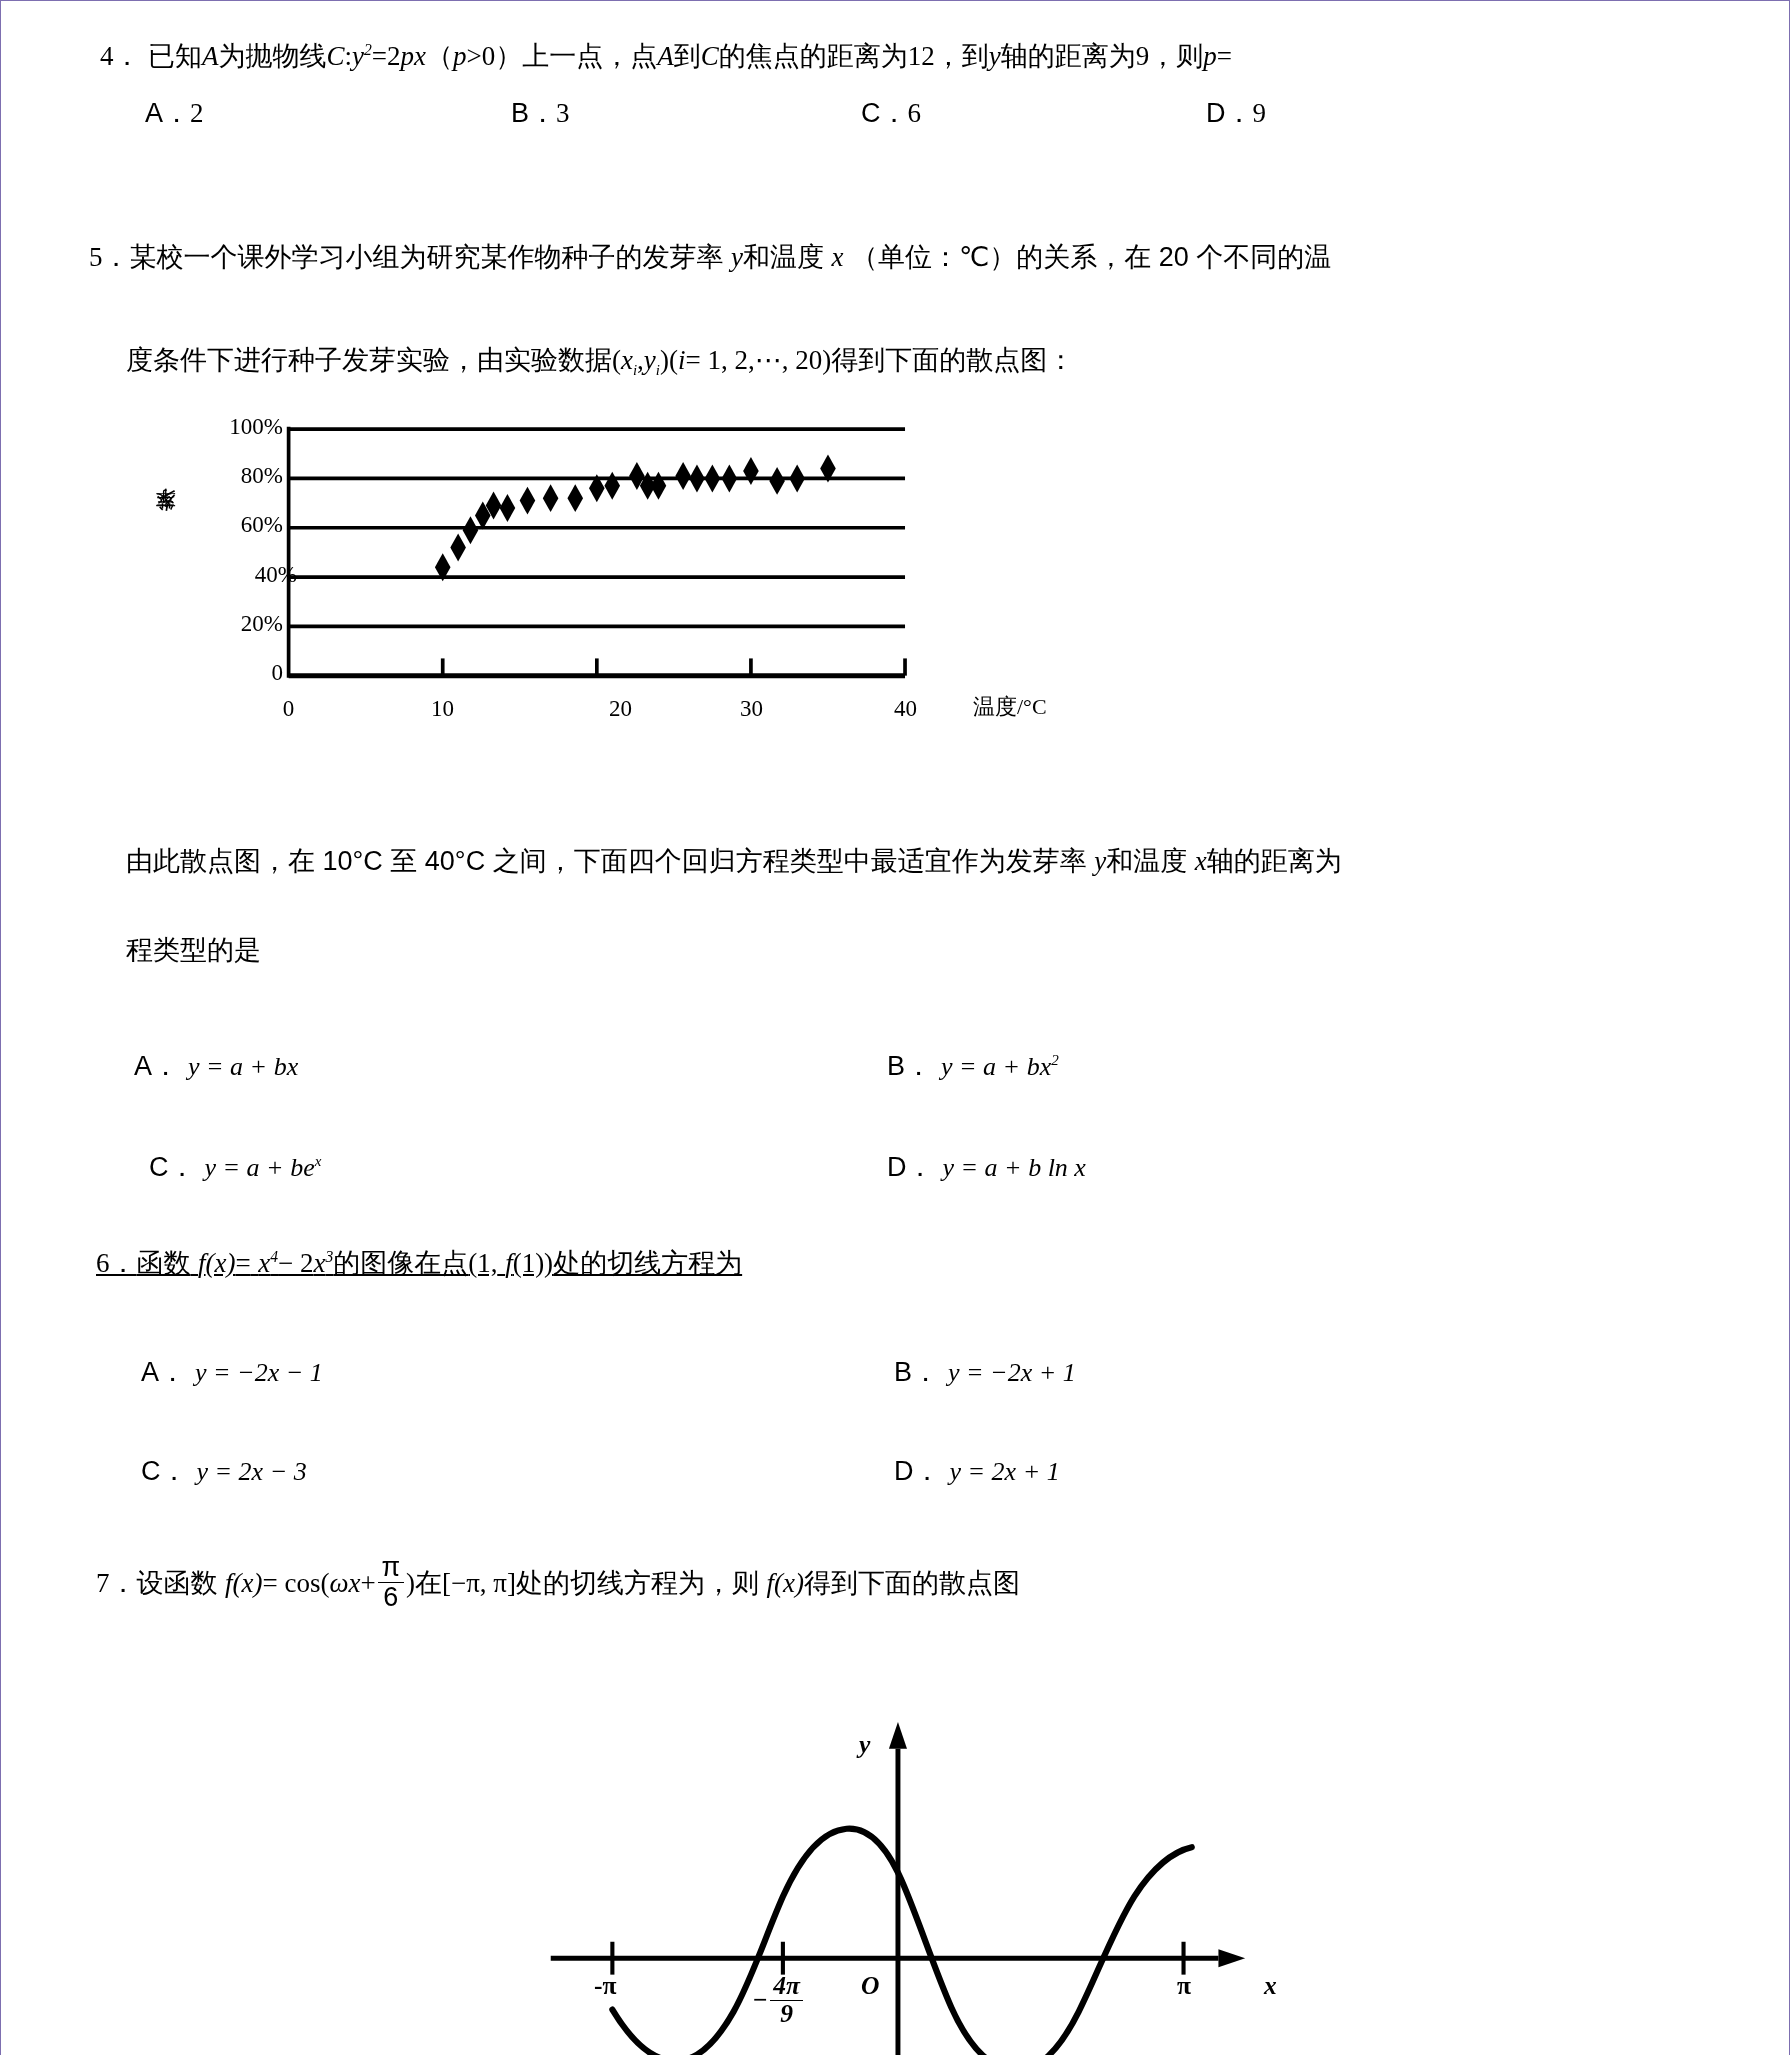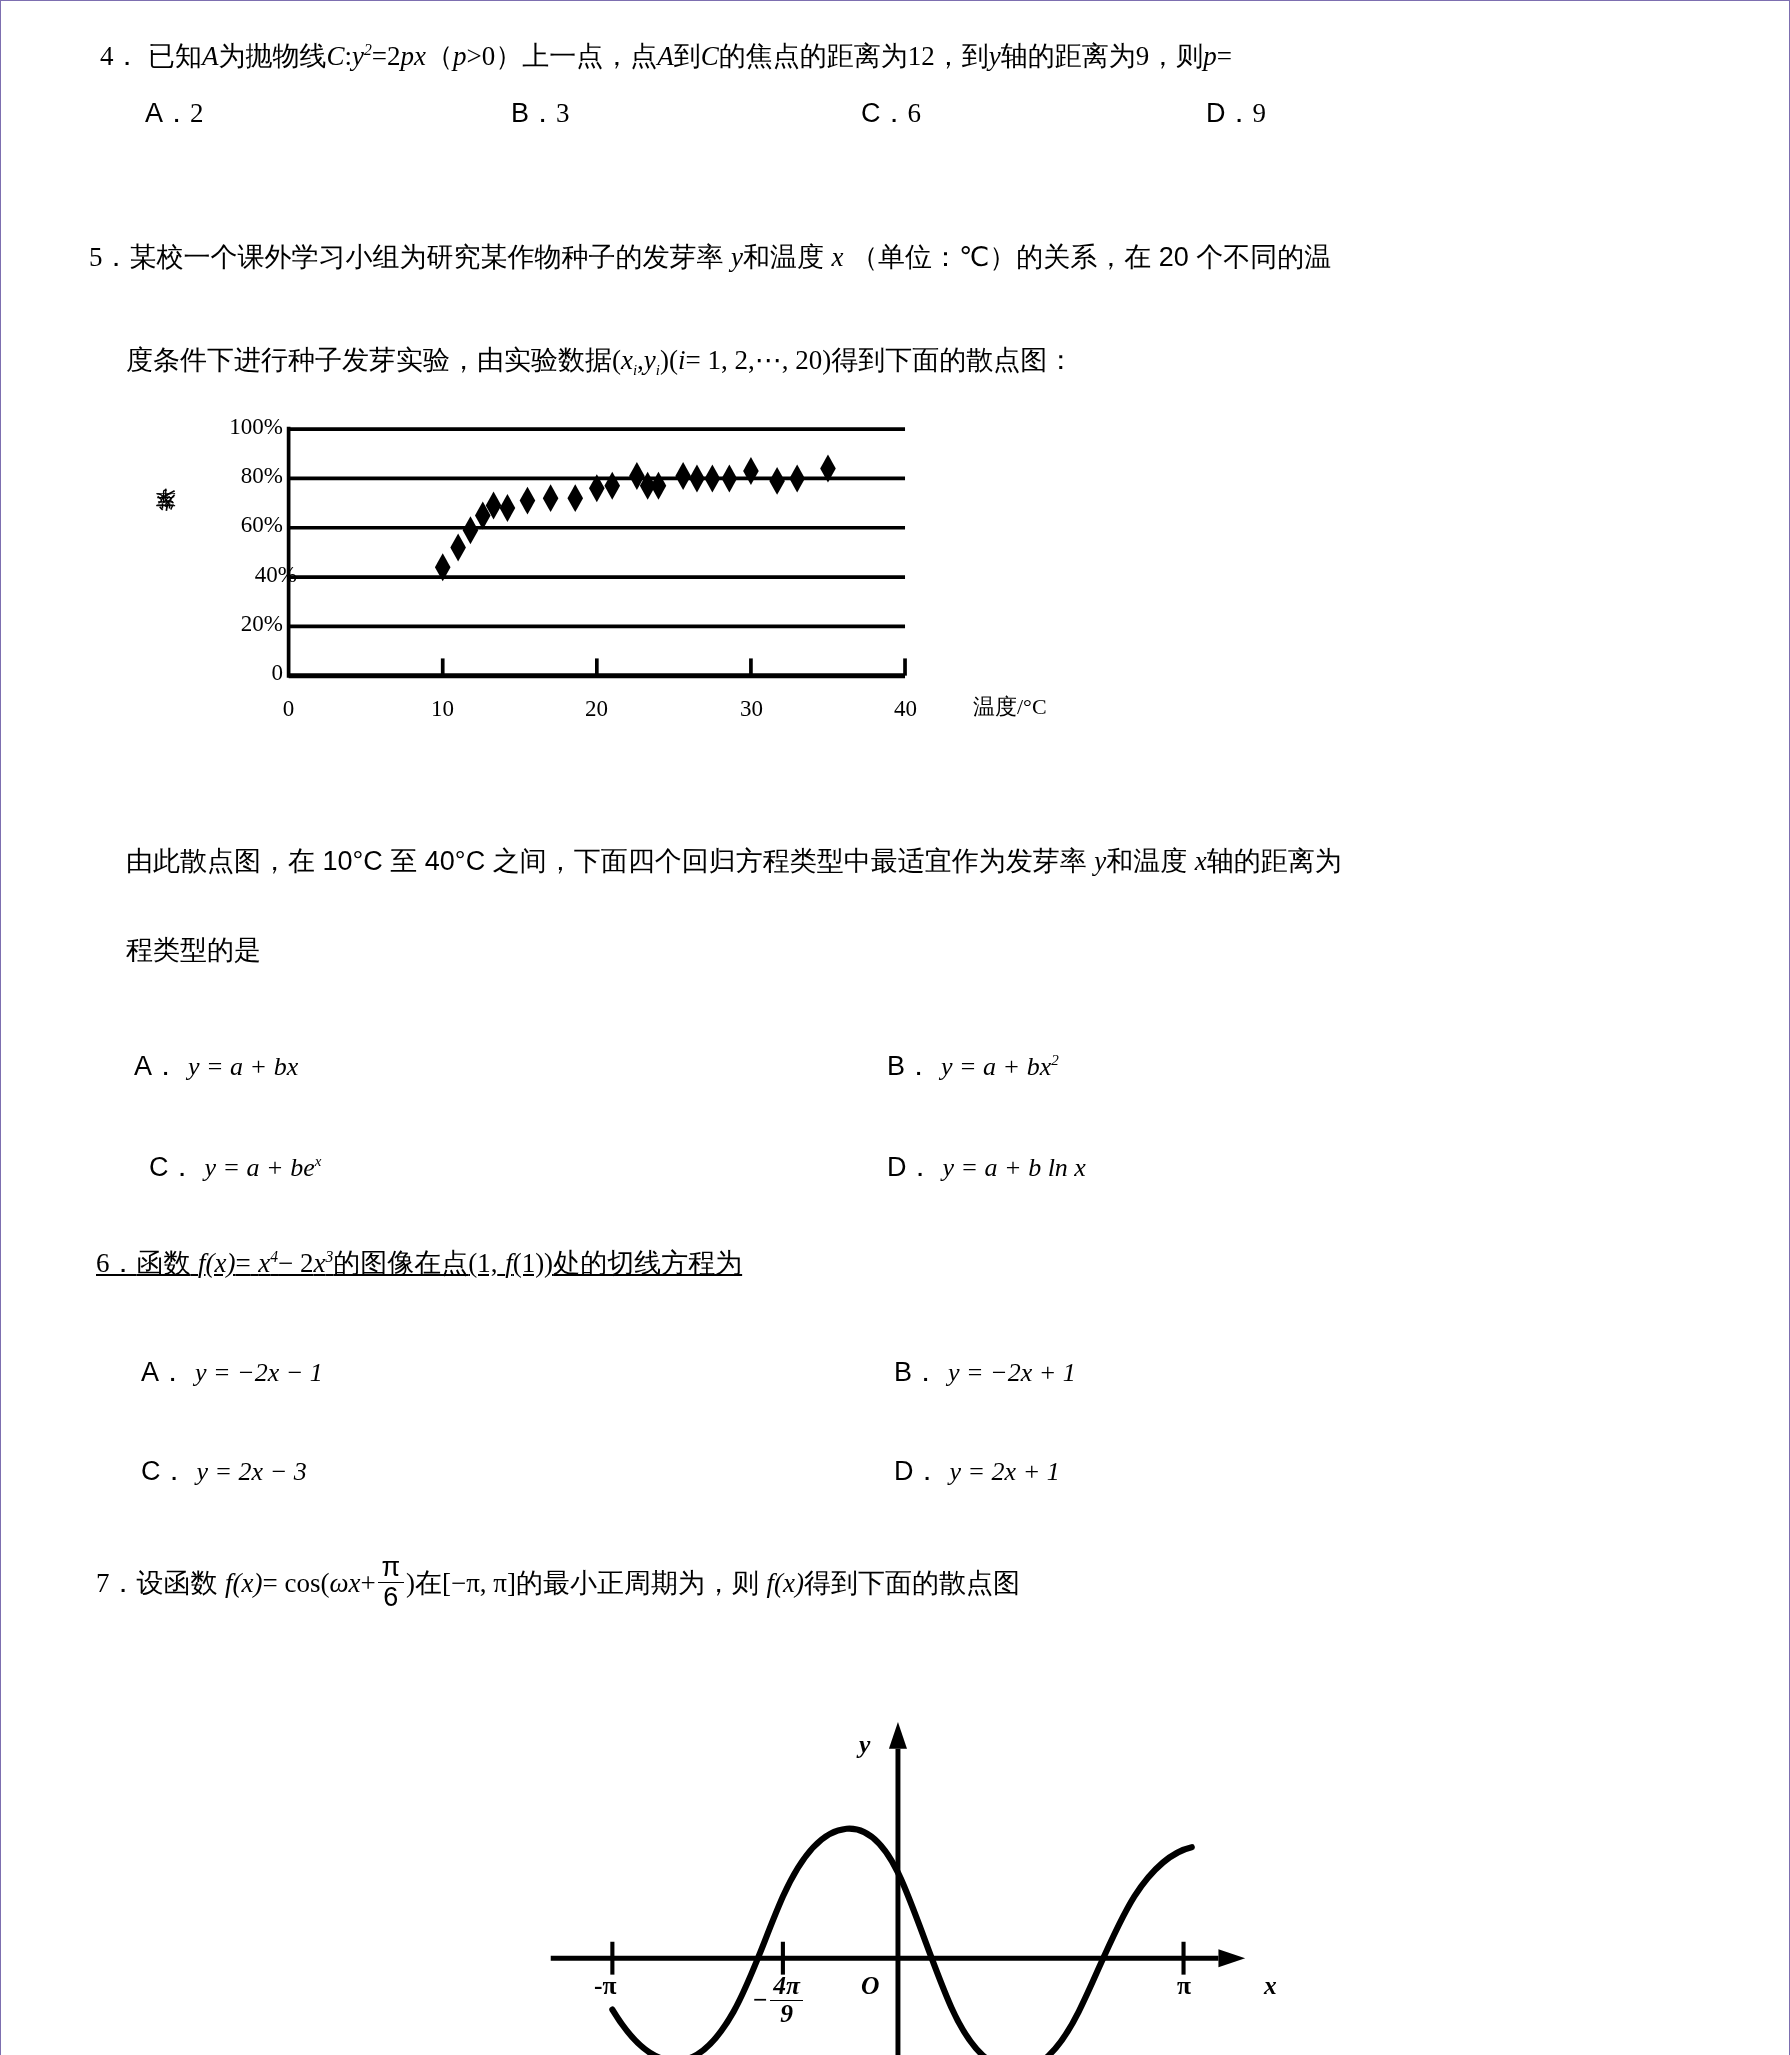--- a/index.html
+++ b/index.html
@@ -151,21 +151,21 @@
 
       <div class="ytick" style="left:29px; top:-11.5px; width:99px;">100%</div>
       <div class="ytick" style="left:29px; top:38px;  width:99px;">80%</div>
       <div class="ytick" style="left:29px; top:87px; width:99px;">60%</div>
       <div class="ytick" style="left:43px; top:137px; width:99px;">40%</div>
       <div class="ytick" style="left:29px; top:186px; width:99px;">20%</div>
       <div class="ytick" style="left:29px; top:235px; width:99px;">0</div>
 
       <div class="xtick" style="left:109px;  top:271px; width:49px;">0</div>
       <div class="xtick" style="left:263px;  top:271px; width:49px;">10</div>
-      <div class="xtick" style="left:417px; top:271px; width:49px;">20</div>
+      <div class="xtick" style="left:441px; top:271px; width:49px;">20</div>
       <div class="xtick" style="left:572px; top:271px; width:49px;">30</div>
       <div class="xtick" style="left:726px; top:271px; width:49px;">40</div>
 
       <div class="xaxis-label" style="left:818px; top:267px;">温度/°C</div>
 
       <svg style="position:absolute; left:0; top:0;" width="822" height="263" viewBox="0 0 2000 640">
 
         <g stroke="#000" stroke-width="9">
           <line x1="325" y1="10" x2="1825" y2="10"></line>
           <line x1="325" y1="130" x2="1825" y2="130"></line>
@@ -259,21 +259,21 @@
         <span class="lbl">D．</span><span class="math">y = 2x + 1</span>
       </div>
     </div>
   </div>
 
   <div class="q-block" style="left:95px; top:1554px; width:1604px;">
     <div class="qline" style="display:flex; align-items:center;">
       <span class="num">7．</span><span>设函数</span>&nbsp;<span class="mi">f</span><span class="mi">(x)</span><span class="mo">= cos(</span><span class="mi">ω</span><span class="mi">x</span><span class="mo">+</span><span class="frac">
           <span class="fnum">π</span>
           <span class="fden">6</span>
-        </span><span class="mo">)</span><span>在</span><span class="mn">[−π, π]</span><span>的最小正周期为，则</span>&nbsp;<span class="mi">f</span><span class="mi">(x)</span><span>得到下面的散点图</span>
+        </span><span class="mo">)</span><span>在</span><span class="mn">[−π, π]</span><span>处的切线方程为，则</span>&nbsp;<span class="mi">f</span><span class="mi">(x)</span><span>得到下面的散点图</span>
     </div>
 
     <div class="sine-wrap" style="left:432px; top:132px; width:781px; height:452px;">
       <svg width="781" height="452" viewBox="0 0 1900 1100" style="position:absolute; left:0; top:0;">
 
         <g stroke="#000" stroke-width="12" fill="none">
           <line x1="55" y1="660" x2="1680" y2="660"></line>
         </g>
         <polygon points="1680,638 1745,660 1680,682" fill="#000"></polygon>
 

